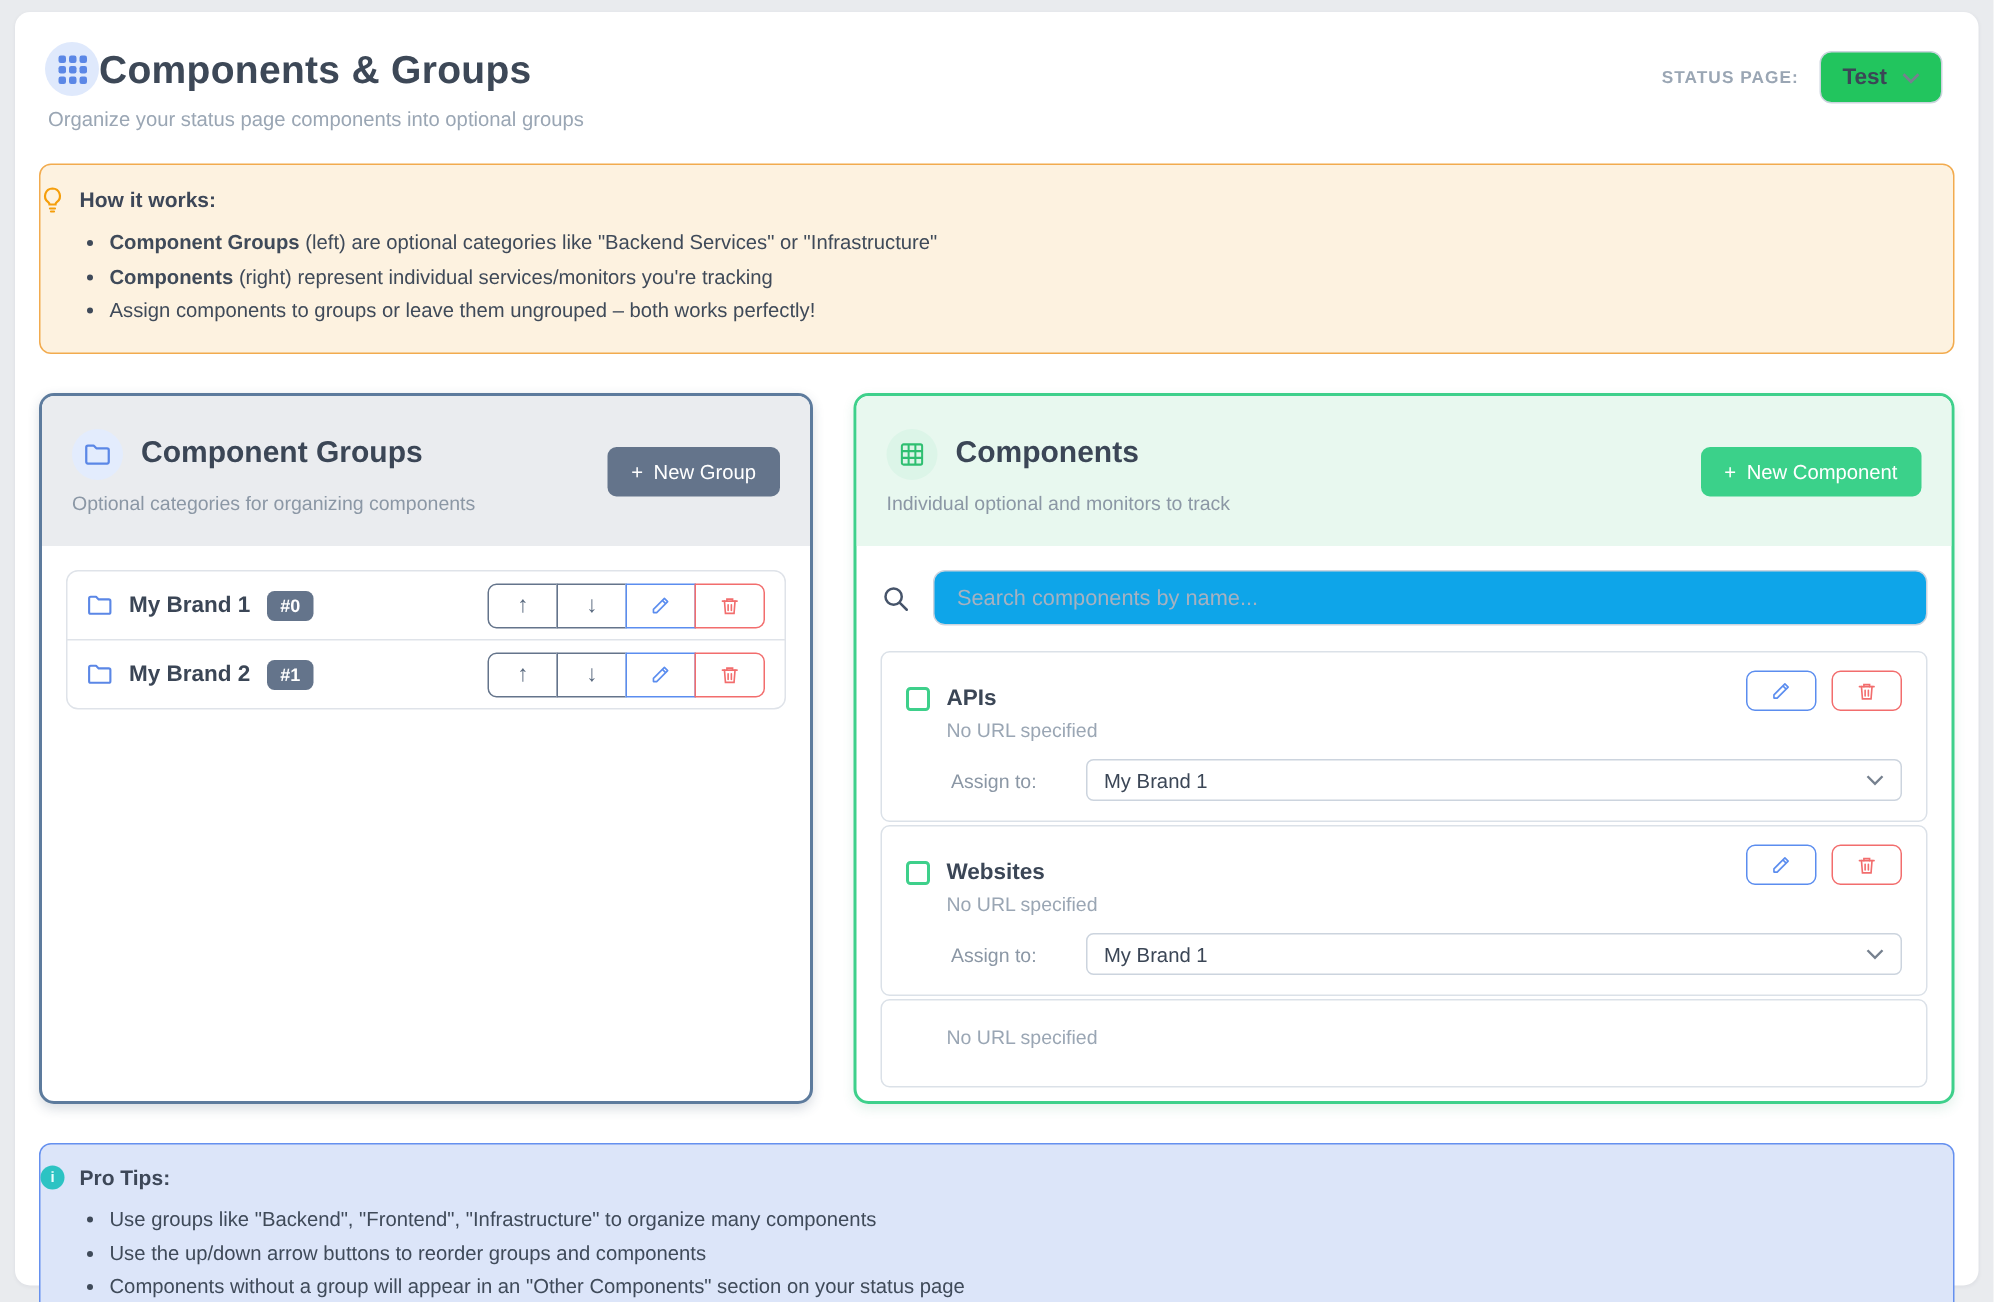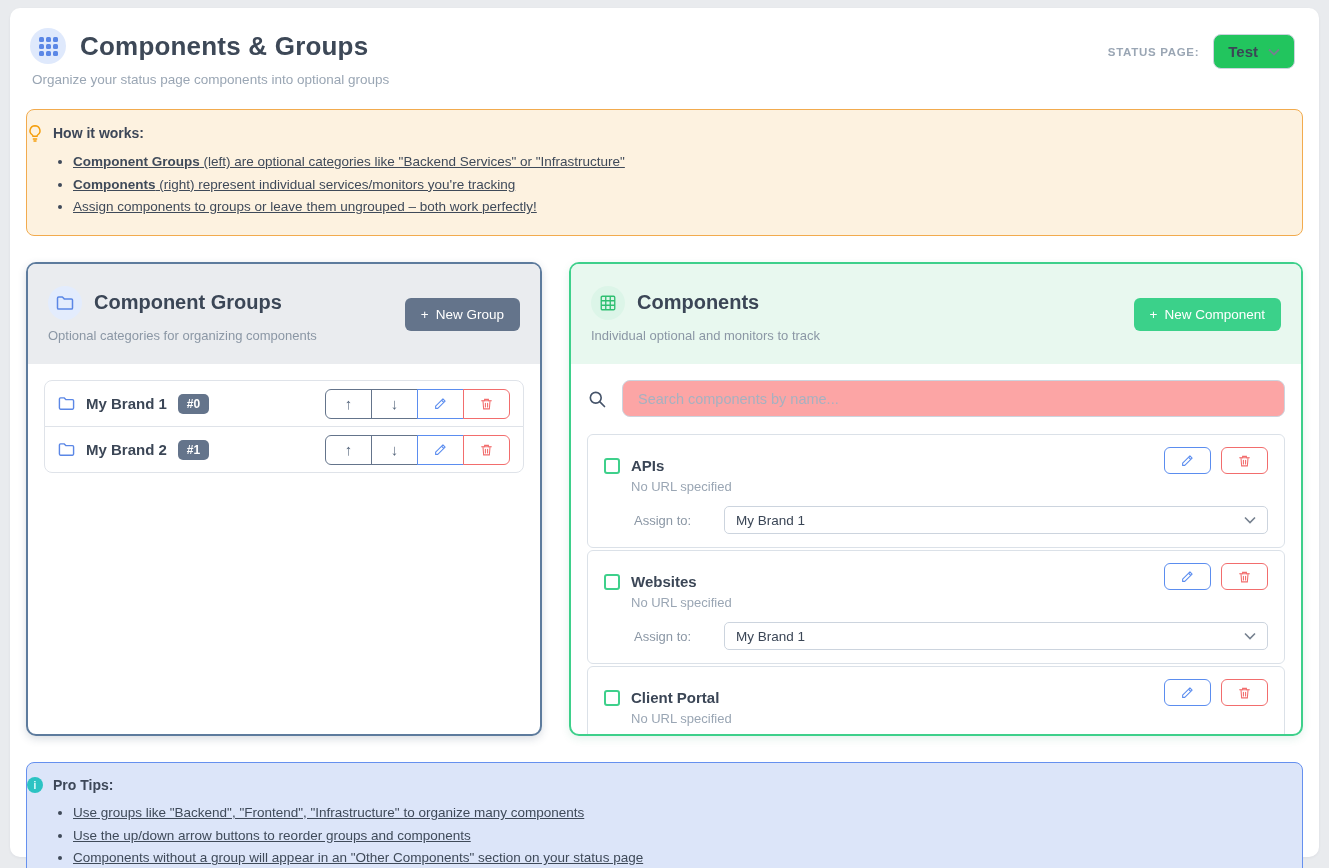--- a/index.html
+++ b/index.html
@@ -14,21 +14,21 @@
     margin:8px 10px;
     height:849px;
     background:#ffffff;
     border-radius:10px;
     padding:20px 16px 12px;
     box-shadow:0 1px 3px rgba(30,40,60,.06);
   }
 
   
   .page-header { display:flex; justify-content:space-between; align-items:flex-start; padding:0 8px 0 4px; }
-  .title-row { display:flex; align-items:center; gap:14px; }
+  .title-row { display:flex; align-items:center; }
   .app-icon {
     width:36px; height:36px; border-radius:50%;
     background:#dfe9fc; display:flex; align-items:center; justify-content:center; flex:0 0 auto;
   }
   .dots-grid { display:grid; grid-template-columns:repeat(3,5px); grid-template-rows:repeat(3,5px); gap:2px; }
   .dots-grid i { background:#5b87e6; border-radius:1.5px; }
   h1 { font-size:26px; font-weight:700; color:#3d4857; letter-spacing:.2px; }
   .page-subtitle { margin-top:8px; margin-left:2px; font-size:13.5px; color:#9aa6b4; }
   .header-right { display:flex; align-items:center; gap:14px; margin-top:6px; }
   .status-label { font-size:11.5px; font-weight:700; letter-spacing:.7px; color:#9aa6b4; }
@@ -38,21 +38,21 @@
     font-size:15px; font-weight:600; color:#3b4656; cursor:pointer;
     font-family:"Liberation Sans", sans-serif;
   }
   .chev { stroke:#76818f; }
 
   
   .infobox { border-radius:8px; padding:14px 0; }
   .infobox.how { margin:22px 0 26px; background:#fdf2e0; border:1px solid #f2ab4e; }
   .infobox.tips { margin-top:26px; background:#dce5f9; border:1px solid #6590ef; }
   .infobox-head { display:flex; align-items:center; gap:10px; font-size:14px; font-weight:700; color:#3d4758; }
-  .infobox ul { margin:9px 0 2px 46px; color:#3f4a59; font-size:13.5px; line-height:1.68;text-decoration:underline; }
+  .infobox ul { margin:9px 0 2px 46px; color:#3f4a59; font-size:13.5px; line-height:1.68; }
   .infobox li strong { font-weight:700; }
   .bulb-icon { display:flex; }
   .info-icon {
     width:16px; height:16px; border-radius:50%; background:#2cc3c3; color:#eafefe;
     font-size:10px; font-weight:700; display:flex; align-items:center; justify-content:center;
     font-style:normal;
   }
 
   
   .panels { display:flex; gap:27px; height:474px; }
@@ -90,21 +90,21 @@
   }
   .btn-group button:first-child { border-radius:6px 0 0 6px; margin-left:0; }
   .btn-group .row-edit { border-color:#5b8def; color:#5b8def; position:relative; z-index:1; }
   .btn-group .row-delete { border-color:#f26d6d; color:#f26d6d; border-radius:0 6px 6px 0; position:relative; z-index:2; }
 
   
   .search-row { display:flex; align-items:center; gap:15px; margin-bottom:17px; }
   .search-icon { display:flex; flex:0 0 auto; }
   .search-input {
     flex:1; height:37px; border:1px solid #ccd4de; border-radius:8px; padding:0 15px;
-    font-size:14.5px; color:#3b4656; font-family:"Liberation Sans", sans-serif; outline:none; background:#fca5a5;
+    font-size:14.5px; color:#3b4656; font-family:"Liberation Sans", sans-serif; outline:none; background:#0ea5e9;
   }
   .search-input::placeholder { color:#a6b1c0; }
 
   .component-card { border:1px solid #dbe1e8; border-radius:6px; padding:12px 16px 13px; background:#fff; }
   .component-card + .component-card { margin-top:2px; }
   .card-top { display:flex; align-items:flex-end; }
   .checkbox { width:16px; height:16px; border:2px solid #3ed08b; border-radius:3px; margin-top:3px; flex:0 0 auto; background:#fff; }
   .comp-name { font-weight:700; font-size:15px; color:#3b4656; margin-left:11px; margin-top:1px; }
   .card-actions { margin-left:auto; display:flex; gap:10px; }
   .card-actions button {
@@ -165,21 +165,21 @@
             <path d="M12 2a7.5 7.5 0 0 0-4.3 13.6c.8.6 1.3 1.5 1.3 2.4h6c0-.9.5-1.8 1.3-2.4A7.5 7.5 0 0 0 12 2z"></path>
             <path d="M9.5 22h5"></path>
             <path d="M10.5 25h3"></path>
           </svg>
       </span>
       <strong>How it works:</strong>
     </div>
     <ul>
       <li><strong>Component Groups</strong><span> (left) are optional categories like "Backend Services" or "Infrastructure"</span></li>
       <li><strong>Components</strong><span> (right) represent individual services/monitors you're tracking</span></li>
-      <li><strong></strong><span>Assign components to groups or leave them ungrouped – both work perfectly!</span></li>
+      <li><strong></strong><span>Assign components to groups or leave them ungrouped – both works perfectly!</span></li>
     </ul>
   </section>
 
   <div class="panels">
 
     <section class="panel groups-panel">
       <div class="panel-header groups-header">
         <div>
           <div class="panel-title-row">
             <span class="panel-icon blue">
@@ -353,40 +353,20 @@
             <div class="assign-select">
               <span>My Brand 1</span>
               <svg class="chev" width="12" height="8" viewBox="0 0 12 8" fill="none" stroke-width="1.6">
                   <path d="M1 1.5l5 5 5-5"></path>
                 </svg>
             </div>
           </div>
         </div>
 
         <div class="component-card">
-          <div class="card-top">
-            <span class="checkbox"></span>
-            <span class="comp-name">Client Portal</span>
-            <div class="card-actions">
-              <button class="edit-btn">
-                <svg width="13" height="13" viewBox="0 0 24 24" fill="none" stroke="currentColor" stroke-width="2" stroke-linejoin="round">
-                    <path d="M16.5 3.5l4 4L7 21H3v-4L16.5 3.5z"></path>
-                    <path d="M14 6l4 4"></path>
-                  </svg>
-              </button>
-              <button class="del-btn">
-                <svg width="13" height="14" viewBox="0 0 24 24" fill="none" stroke="currentColor" stroke-width="2" stroke-linecap="round">
-                    <path d="M3 6h18"></path>
-                    <path d="M8.5 6V3.5h7V6"></path>
-                    <path d="M5.5 6l1.2 15h10.6L18.5 6"></path>
-                    <path d="M10 10.5v7M14 10.5v7"></path>
-                  </svg>
-              </button>
-            </div>
-          </div>
           <p class="comp-url">No URL specified</p>
 
         </div>
 
       </div>
     </section>
   </div>
 
   <section class="infobox tips">
     <div class="infobox-head">

